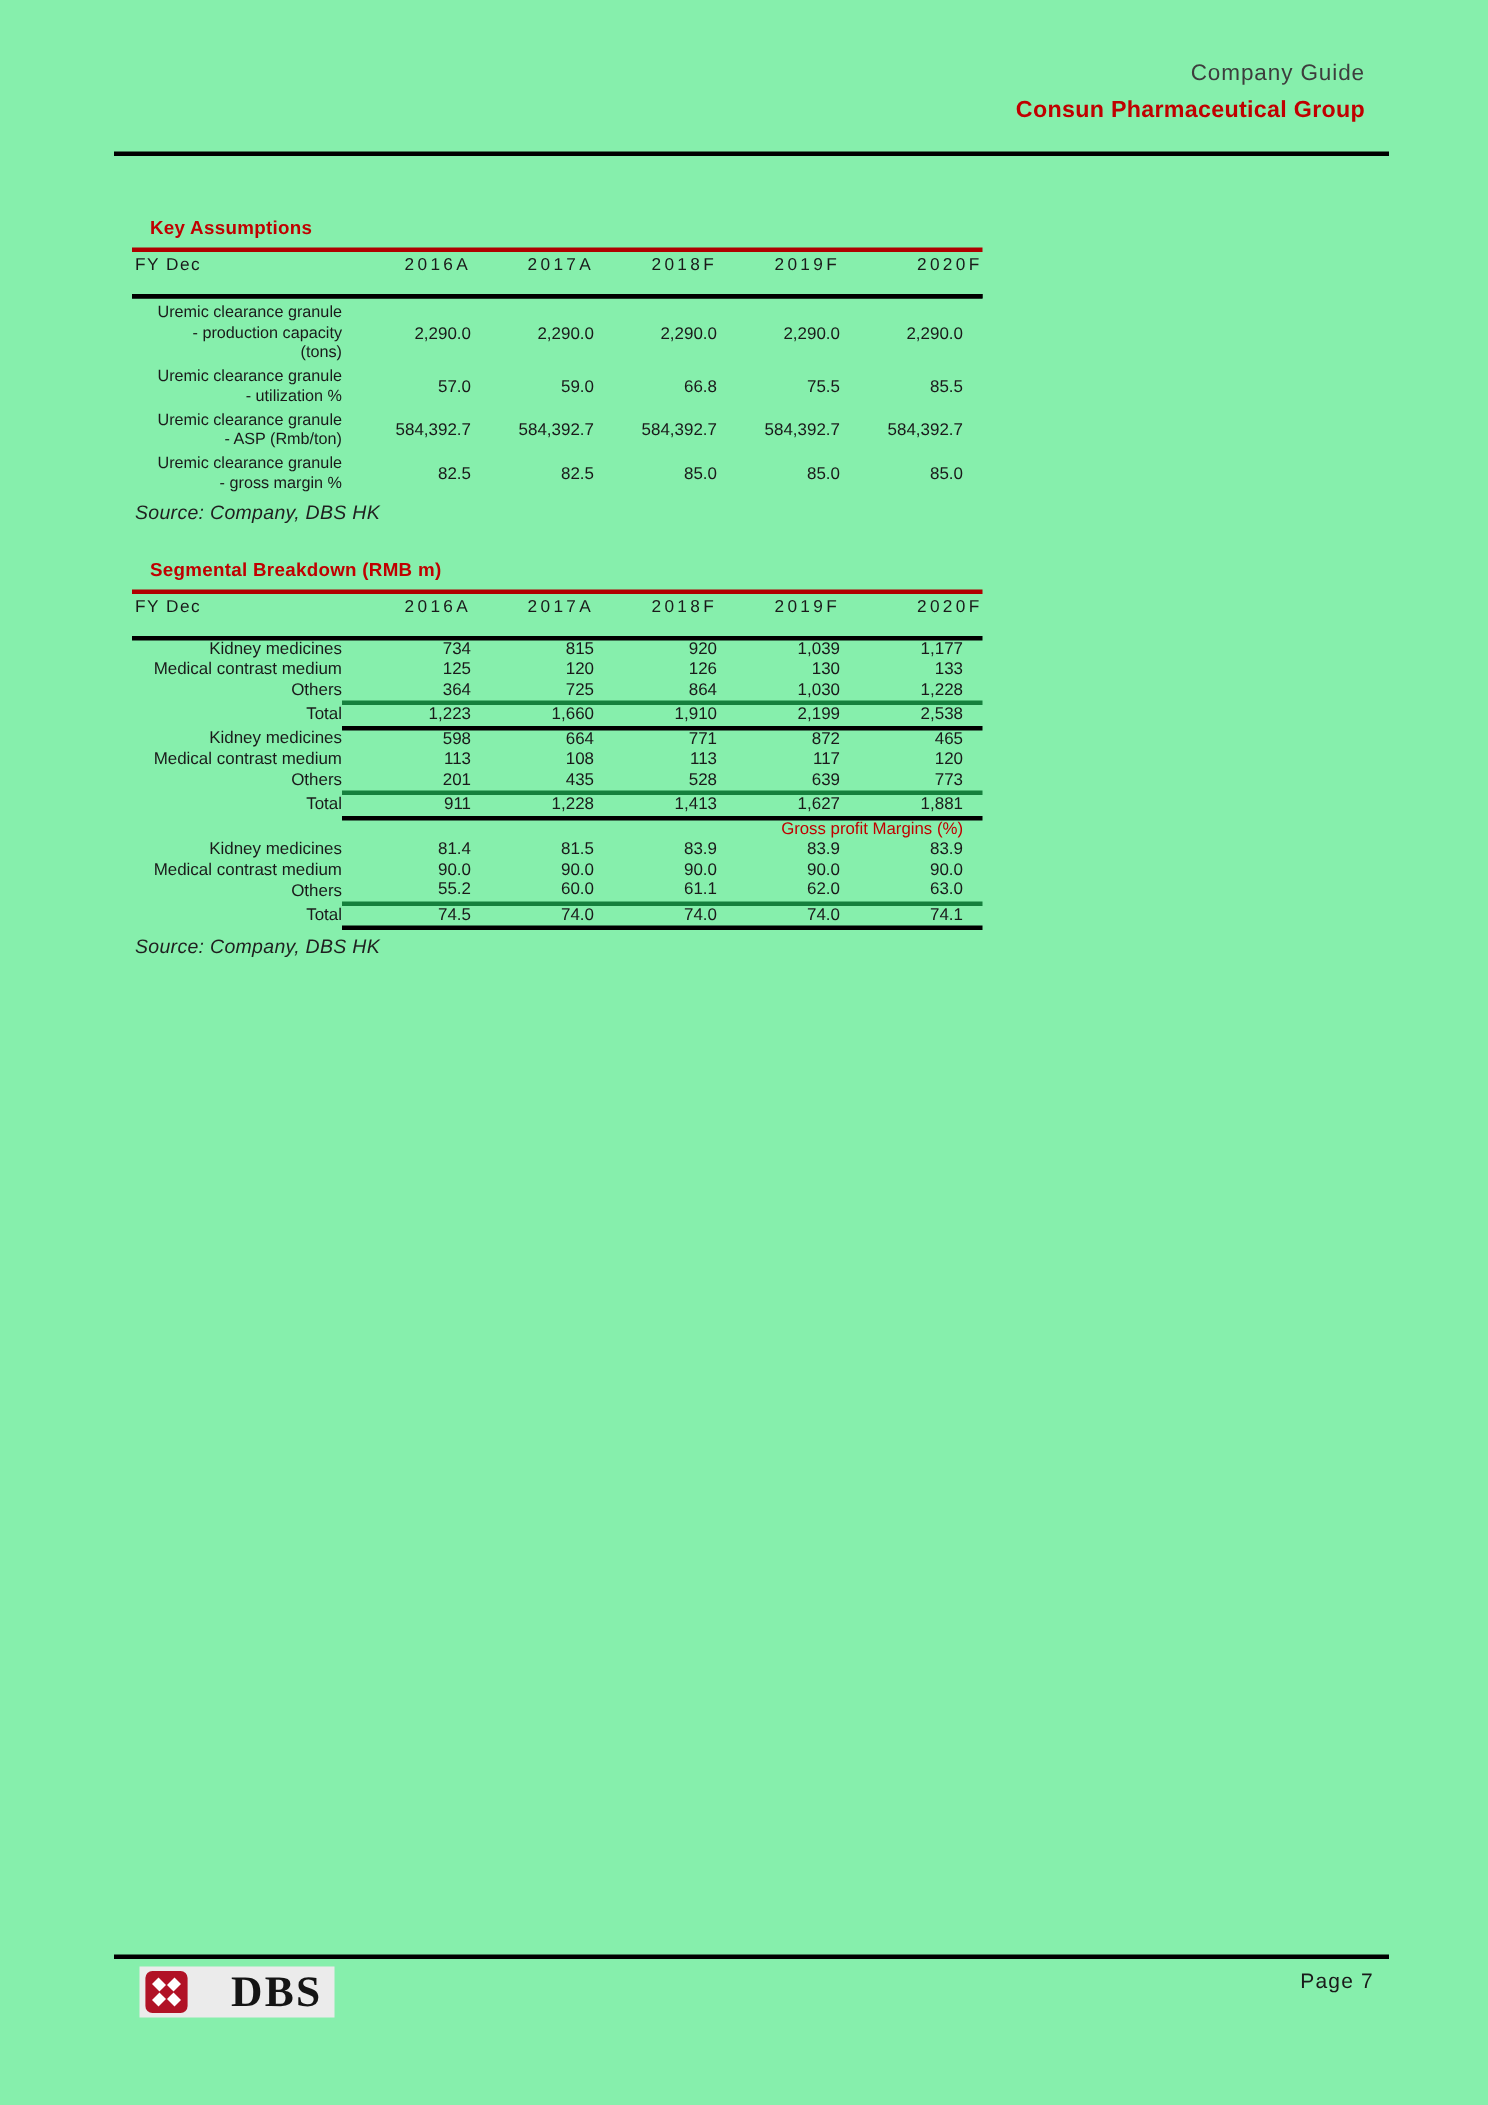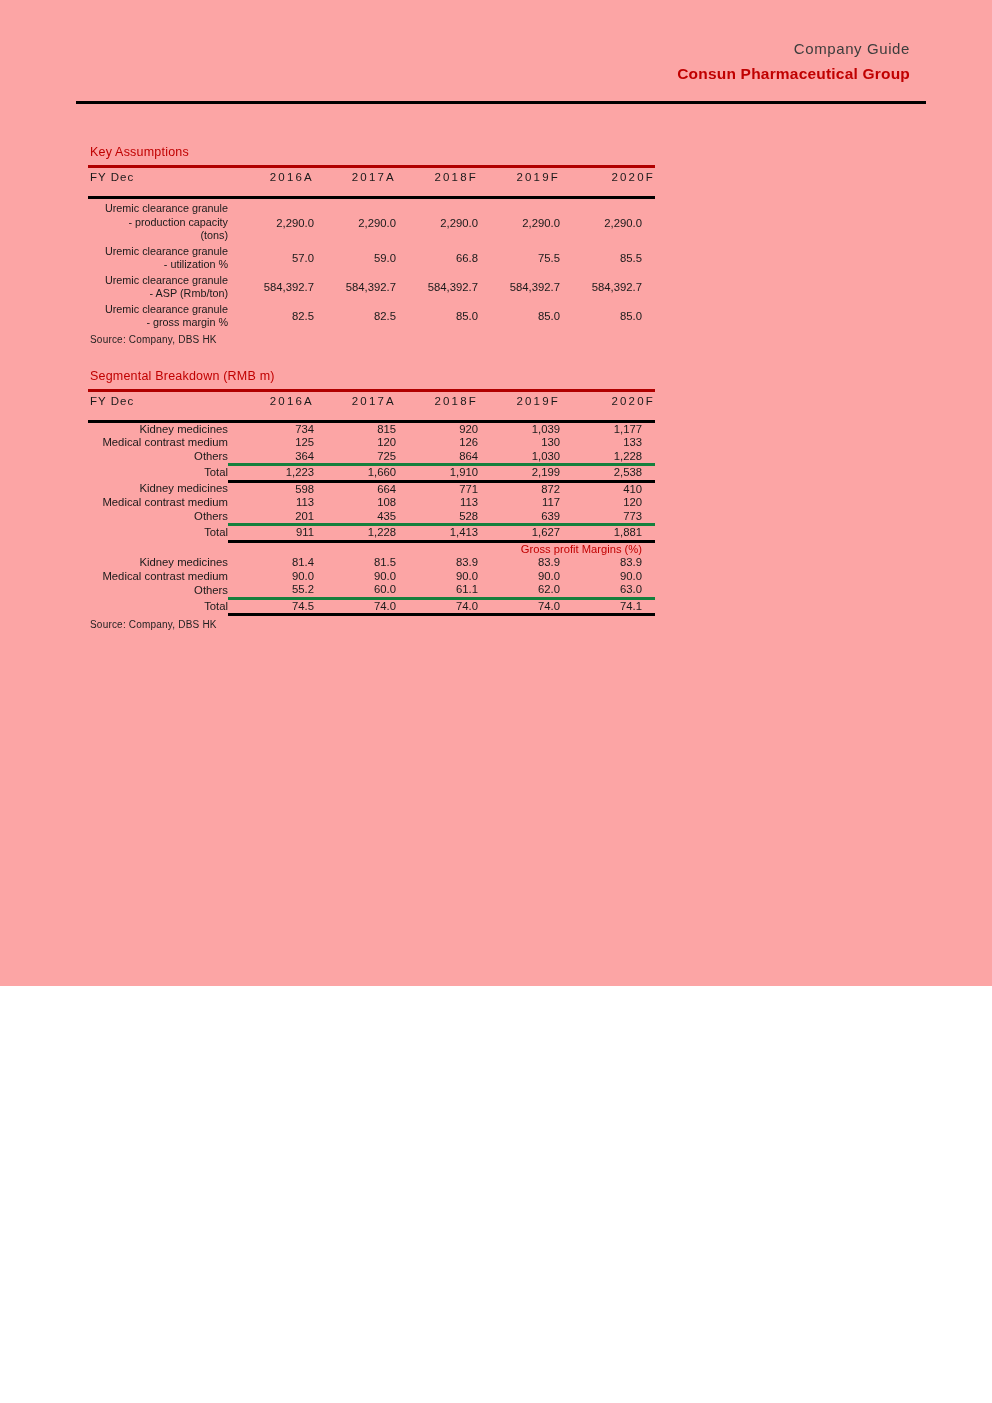--- a/index.html
+++ b/index.html
@@ -1,29 +1,29 @@
 <!DOCTYPE html>
 <html style="--accent: #C00000; --rule-red: #B00000; --text: #1A1A1A;"><head>
 <meta charset="utf-8">
 <style>
   html, body { margin:0; padding:0; background:#ffffff; }
   .page {
-    position:relative; width:992px; height:986px; background:#fca5a5;
+    position:relative; width:992px; height:1403px; background:#86efac;
     font-family:"Liberation Sans", sans-serif; color:var(--text,#1a1a1a);
     overflow:hidden;
   }
   
   .doc-header { position:absolute; top:40px; right:82px; text-align:right; }
   .doc-type { font-size:15px; color:#3d3d3d; letter-spacing:0.6px; }
   .company-name { font-size:15.5px; font-weight:bold; color:var(--accent,#c00000); margin-top:8px; letter-spacing:0.2px; }
   .header-rule { position:absolute; top:101px; left:76px; width:850px; height:3px; background:#000; }
 
   
   .content { position:absolute; left:88px; top:145px; width:567px; }
-  .sec-title { font-size:12.5px; font-weight:normal; color:var(--accent,#c00000); margin:0 0 6px 2px; letter-spacing:0.2px; }
+  .sec-title { font-size:12.5px; font-weight:bold; color:var(--accent,#c00000); margin:0 0 6px 12px; letter-spacing:0.2px; }
   .sec-title.second { margin-top:24px; }
 
   table.dtable { border-collapse:collapse; width:567px; table-layout:fixed; }
   col.c-label { width:140px; }
   col.c-val   { width:82px; }
   col.c-val1  { width:86px; }
   col.c-last  { width:95px; }
 
   .dtable th {
     font-weight:normal; font-size:11.5px; padding:3px 0 13px;
@@ -41,29 +41,29 @@
   
   .t-key td.label { font-size:10.8px; line-height:13.5px; white-space:pre-line; padding-top:1px; padding-bottom:1px; }
   .t-key tbody tr:first-child td { padding-top:3px; }
 
   
   .t-seg td { line-height:13.5px; }
   .t-seg td.section { color:var(--accent,#c00000); font-size:11.2px; }
   .t-seg tr.r-total td.val { border-top:3px solid #15803d; border-bottom:3px solid #000; }
 
   .source {
-    font-size:10px; color:#1f1f1f;
+    font-size:13px; font-style:italic; color:#1f1f1f;
     margin:3px 0 0 2px; letter-spacing:0.2px;
   }
 
   
   .footer-rule { position:absolute; top:1303px; left:76px; width:850px; height:3px; background:#000; }
   .dbs-logo {
     position:absolute; top:1311px; left:93px; display:flex; align-items:center;
-    background:#ebebeb; padding:2px 8px 2px 3px;
+    background:#ebebeb; padding:2px 8px 2px 3px;gap:24px;
   }
   .logo-icon { width:30px; height:30px; display:block; }
   .logo-text {
     font-family:"Liberation Serif", serif; font-weight:bold; font-size:29px;
     line-height:30px; color:#141414; margin-left:4px; letter-spacing:1.5px;
   }
   .page-number { position:absolute; top:1312px; right:76px; font-size:14px; color:#1a1a1a; letter-spacing:0.8px; }
 </style>
 </head>
 <body>
@@ -194,21 +194,21 @@
               <td class="val">1,910</td>
               <td class="val">2,199</td>
               <td class="val">2,538</td>
             </tr>
             <tr class="r-data">
               <td class="label">Kidney medicines</td>
               <td class="val">598</td>
               <td class="val">664</td>
               <td class="val">771</td>
               <td class="val">872</td>
-              <td class="val">410</td>
+              <td class="val">465</td>
             </tr>
             <tr class="r-data">
               <td class="label">Medical contrast medium</td>
               <td class="val">113</td>
               <td class="val">108</td>
               <td class="val">113</td>
               <td class="val">117</td>
               <td class="val">120</td>
             </tr>
             <tr class="r-data">

